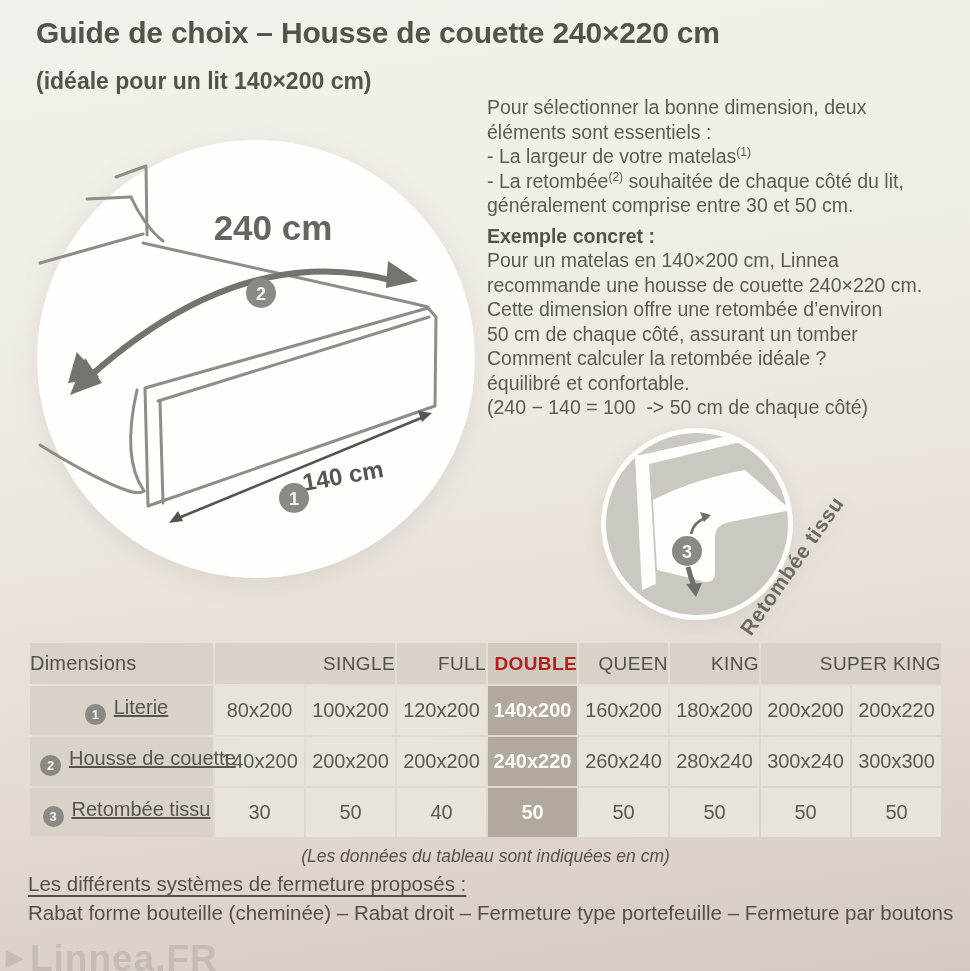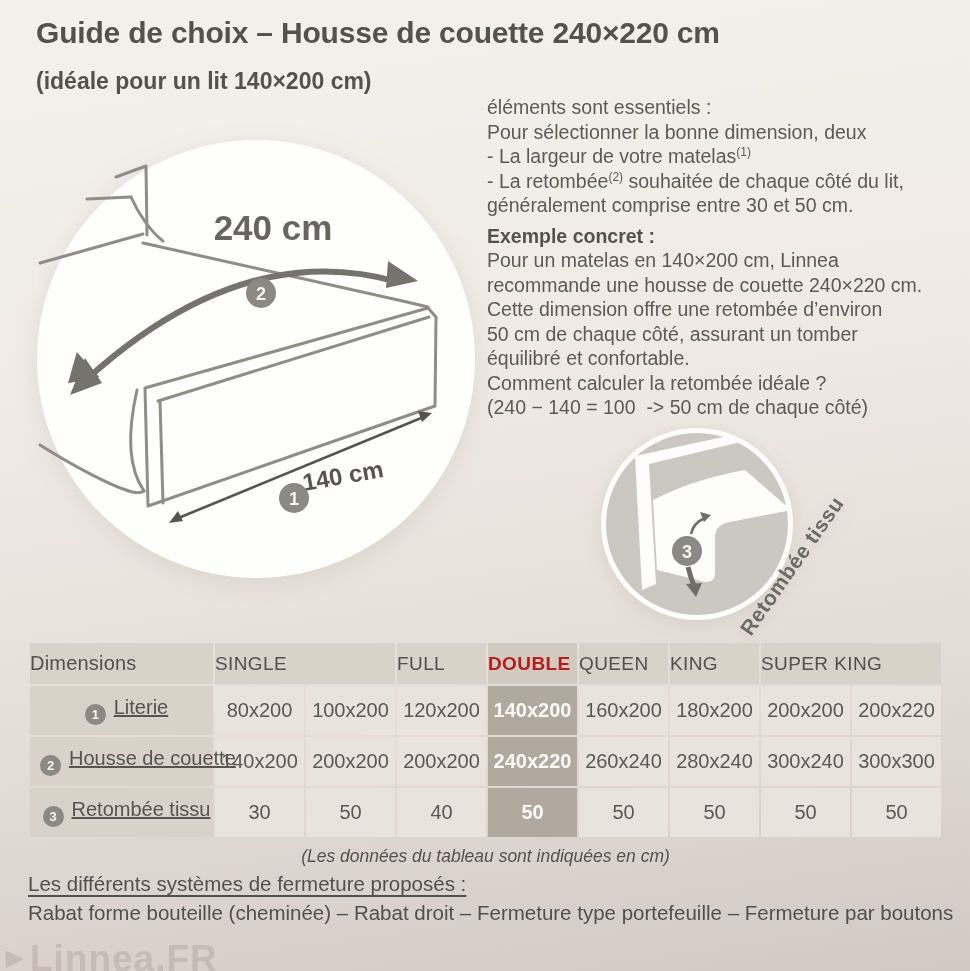--- a/index.html
+++ b/index.html
@@ -18,21 +18,21 @@
   .tl{white-space:nowrap;}
   .tl sup{font-size:12px;line-height:0;}
   .bold{font-weight:bold;color:#55524c;}
   .formula{white-space:pre-wrap;}
   
   .diagram-main{position:absolute;left:30px;top:135px;filter:drop-shadow(0 5px 12px rgba(90,80,70,0.10));}
   .diagram-drop{position:absolute;left:595px;top:423px;overflow:visible;filter:drop-shadow(0 4px 9px rgba(90,80,70,0.10));}
   
   .size-table{position:absolute;left:28px;top:641px;width:915px;border-collapse:separate;border-spacing:2px;table-layout:fixed;}
   .size-table th,.size-table td{padding:0;}
-  .size-table thead th{height:41px;background:#d8d2c8;font-size:19px;font-weight:normal;color:#53504a;letter-spacing:0.4px;text-align:left;}
+  .size-table thead th{height:41px;background:#d8d2c8;font-size:19px;font-weight:normal;color:#53504a;letter-spacing:0.4px;text-align:right;}
   .size-table thead th.corner{text-align:left;letter-spacing:0.2px;font-size:20px;}
   .size-table thead th.hl-head{background:#d1cabf;font-weight:bold;color:#b91c1c;}
   .size-table tbody th.rowlabel{height:49px;background:#d8d2c8;text-align:center;padding-left:10px;font-size:20px;font-weight:normal;color:#57544e;white-space:nowrap;text-decoration:underline;}
   .size-table tbody td{height:49px;background:#e8e4dc;text-align:center;font-size:20px;color:#5b5852;}
   .size-table tbody td.hl{background:#b2a99e;color:#fbfaf7;font-weight:bold;}
   .badge{display:inline-flex;width:21px;height:21px;border-radius:50%;background:#8a8983;color:#f6f5f2;
     font-size:13px;font-weight:bold;align-items:center;justify-content:center;margin-right:8px;vertical-align:-5px;}
   
   .footnote{position:absolute;left:28px;top:846px;width:915px;text-align:center;font-style:italic;font-size:17.5px;color:#55524c;}
   .closures-h{position:absolute;left:28px;top:872px;font-size:20.5px;color:#53504b;text-decoration:underline;text-underline-offset:4px;}
@@ -108,34 +108,34 @@
     </g>
     <g>
       <circle cx="92" cy="128" r="15" fill="#8a8983"></circle>
       <text x="92" y="134.5" text-anchor="middle" font-size="18" font-weight="bold" fill="#f6f5f2">3</text>
     </g>
     <text x="197" y="150" text-anchor="middle" font-size="21" font-weight="bold" fill="#6b6a64" letter-spacing="0.5" transform="rotate(-55 197 143)">Retombée tissu</text>
   </svg>
 
   <div class="textcol">
     <div class="para">
+      <div class="tl"><span>Pour sélectionner la bonne dimension, deux</span></div>
       <div class="tl"><span>éléments sont essentiels :</span></div>
-      <div class="tl"><span>Pour sélectionner la bonne dimension, deux</span></div>
       <div class="tl"><span>- La largeur de votre matelas</span><sup>(1)</sup></div>
       <div class="tl"><span>- La retombée</span><sup>(2)</sup><span> souhaitée de chaque côté du lit,</span></div>
       <div class="tl"><span>généralement comprise entre 30 et 50 cm.</span></div>
     </div>
     <div class="para">
       <div class="tl bold">Exemple concret :</div>
       <div class="tl">Pour un matelas en 140×200 cm, Linnea</div>
       <div class="tl">recommande une housse de couette 240×220 cm.</div>
       <div class="tl">Cette dimension offre une retombée d’environ</div>
       <div class="tl">50 cm de chaque côté, assurant un tomber</div>
+      <div class="tl">Comment calculer la retombée idéale ?</div>
       <div class="tl">équilibré et confortable.</div>
-      <div class="tl">Comment calculer la retombée idéale ?</div>
       <div class="tl formula">(240 − 140 = 100  -&gt; 50 cm de chaque côté)</div>
     </div>
   </div>
 
   <table class="size-table">
     <colgroup>
       <col style="width:183px">
         <col style="width:89px">
         <col style="width:89px">
         <col style="width:89px">

